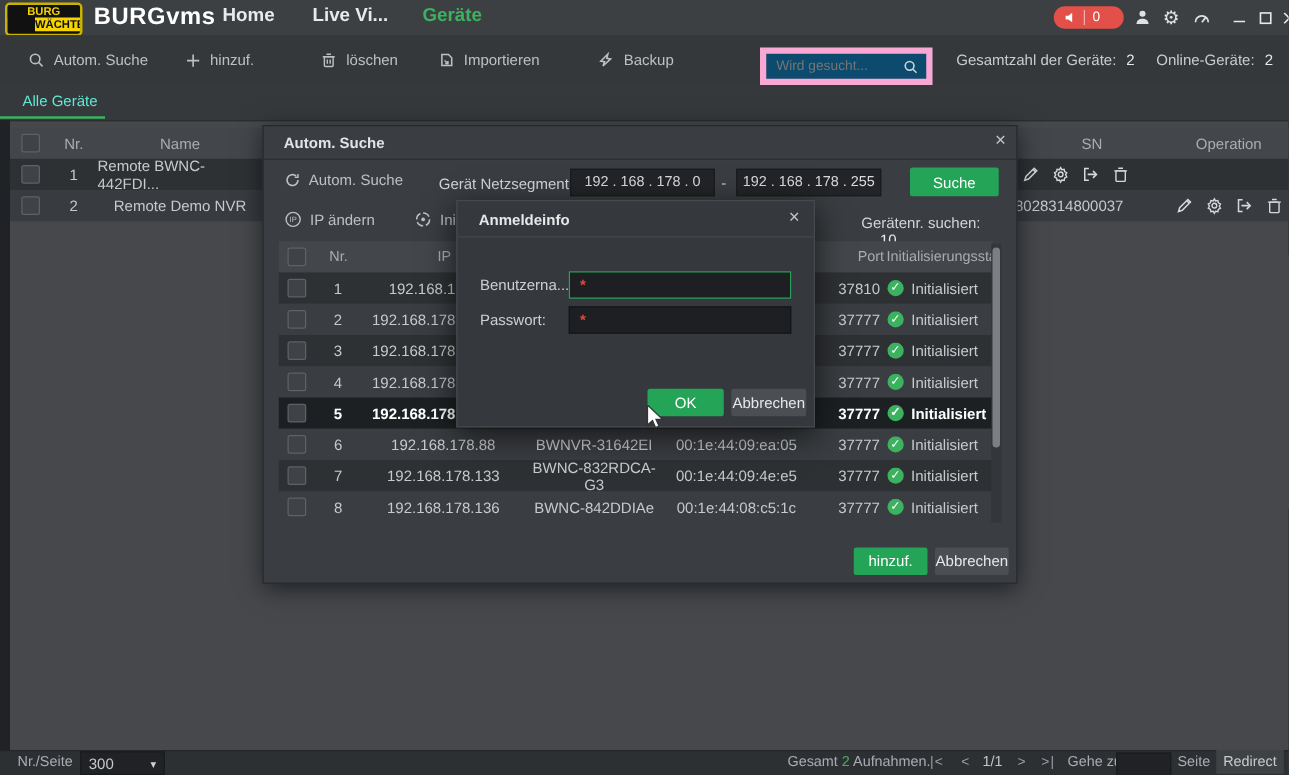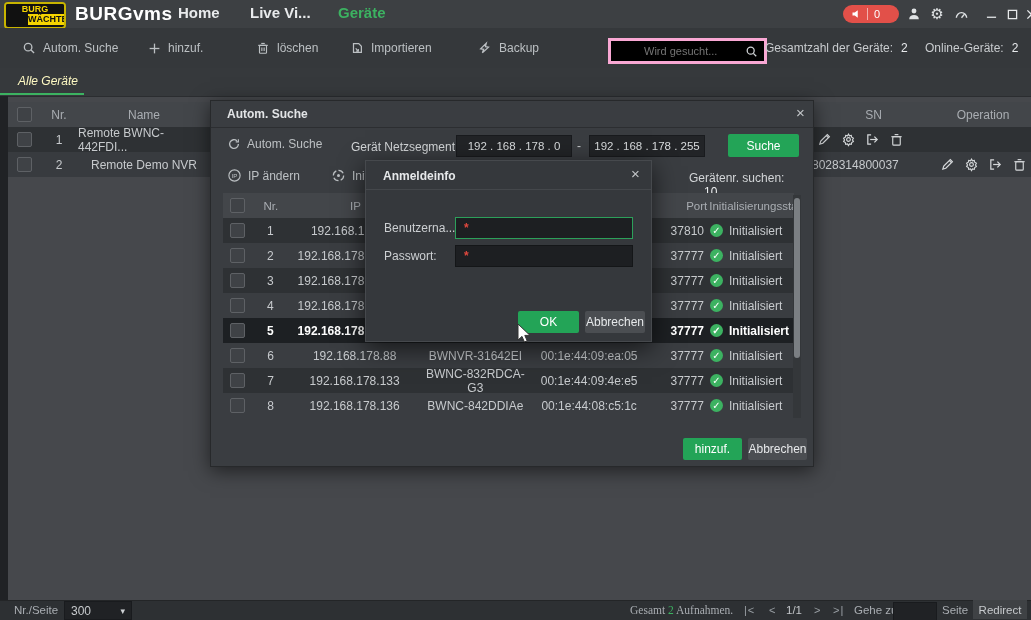--- a/index.html
+++ b/index.html
@@ -21,30 +21,30 @@
   .noti-pill{left:843px;top:5px;width:56px;height:18px;border-radius:9px;background:#e25049;
              display:flex;align-items:center;color:#fff;font-size:11px;}
   .noti-pill .sep{width:1px;height:12px;background:rgba(255,255,255,.55);margin:0 6px 0 4px;}
   .tb-ico{top:5px;width:18px;height:18px;color:#dfe2e4;display:flex;align-items:center;justify-content:center;}
   .winctl{top:5px;width:18px;height:18px;color:#e6e8ea;display:flex;align-items:center;justify-content:center;}
 
   
   .toolbar{left:0;top:28px;width:1031px;height:40px;background:#35383b;border-bottom:1px solid #2c2e31;}
   .tool{top:38px;height:20px;display:flex;align-items:center;gap:7px;color:#bcc0c3;}
   .tool svg{flex:0 0 auto;}
-  .searchbox{left:608px;top:38px;width:128px;height:20px;background:#000000;border:3px solid #f9a8d4;
-             display:flex;align-items:center;padding-left:25px;}
+  .searchbox{left:608px;top:38px;width:128px;height:20px;background:#0c4a6e;border:5px solid #f9a8d4;
+             display:flex;align-items:center;}
   .searchbox input{flex:1;background:transparent;border:none;outline:none;color:#9aa0a5;
                    font-family:"Liberation Sans",sans-serif;font-size:11px;padding:0 4px 0 8px;width:90px;}
   .statpair{top:41px;color:#c9cccf;}
   .statpair b{color:#e8eaec;font-weight:normal;margin-left:8px;}
 
   
   .tabbar{left:0;top:68px;width:1031px;height:28px;background:#36393c;border-bottom:1px solid #2b2d30;}
-  .devtab{left:18px;top:74px;color:#fef9c3;font-size:12px;font-style:italic;}
+  .devtab{left:18px;top:74px;color:#5eead4;font-size:12px;}
   .devtab-underline{left:0;top:93px;width:84px;height:2px;background:#3cb261;}
   .leftstrip{left:0;top:96px;width:8px;height:504px;background:#202225;}
 
   
   .bg-header{left:8px;top:102px;width:1023px;height:25px;background:#43464a;color:#a9adb2;}
   .bg-row{left:8px;width:1023px;height:25px;}
   .bg-row.dark{background:#2e3134;}
   .bg-row.light{background:#383b3f;}
   .cell{display:flex;align-items:center;justify-content:center;height:100%;overflow:hidden;}
   .cb{width:13px;height:13px;border-radius:2px;background:#55585c;border:1px solid #787c80;}
@@ -502,21 +502,21 @@
         <path d="M1 0v16l4-3.6 2.4 5.6 2.8-1.2-2.4-5.4H13z" fill="#fff" stroke="#333" stroke-width="1"></path>
       </svg>
   </div>
 
   <div class="abs statusbar"></div>
   <div class="abs sb-txt" style="left:14px;">Nr./Seite</div>
   <div class="abs sb-select">
     <span>300</span>
     <span style="font-size:9px;color:#cfd2d5;">▾</span>
   </div>
-  <div class="abs sb-txt" style="left:630px;font-family:Liberation Serif, serif;">
+  <div class="abs sb-txt" style="left:630px;">
     <span>Gesamt</span>
     <span class="sb-green">2</span>
     <span>Aufnahmen.</span>
   </div>
   <div class="abs sb-txt pager" style="left:744px;">|&lt;</div>
   <div class="abs sb-txt pager" style="left:769px;">&lt;</div>
   <div class="abs sb-txt" style="left:786px;color:#c3c6c9;">1/1</div>
   <div class="abs sb-txt pager" style="left:814px;">&gt;</div>
   <div class="abs sb-txt pager" style="left:833px;">&gt;|</div>
   <div class="abs sb-txt" style="left:854px;">Gehe zu</div>

